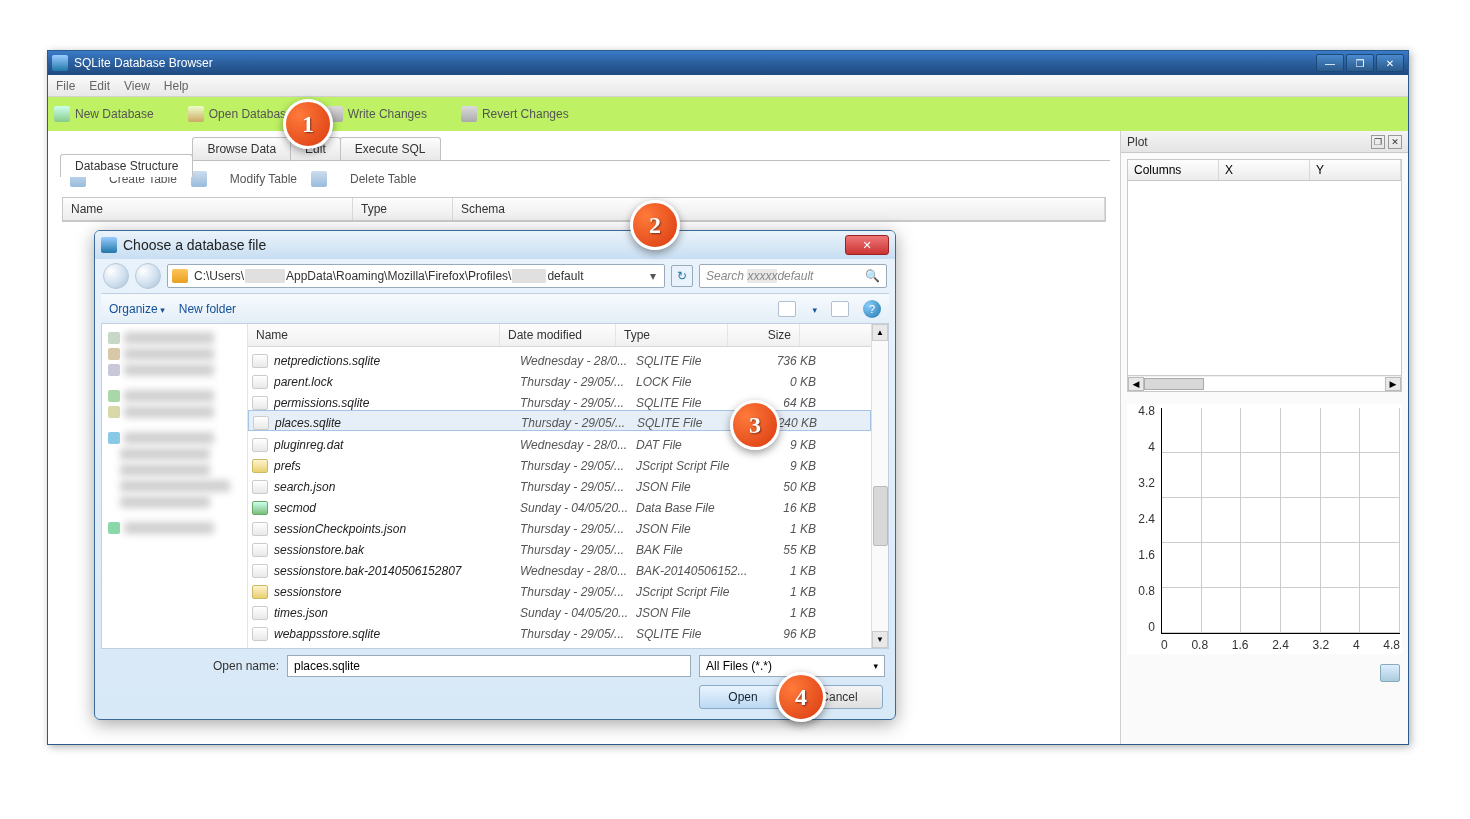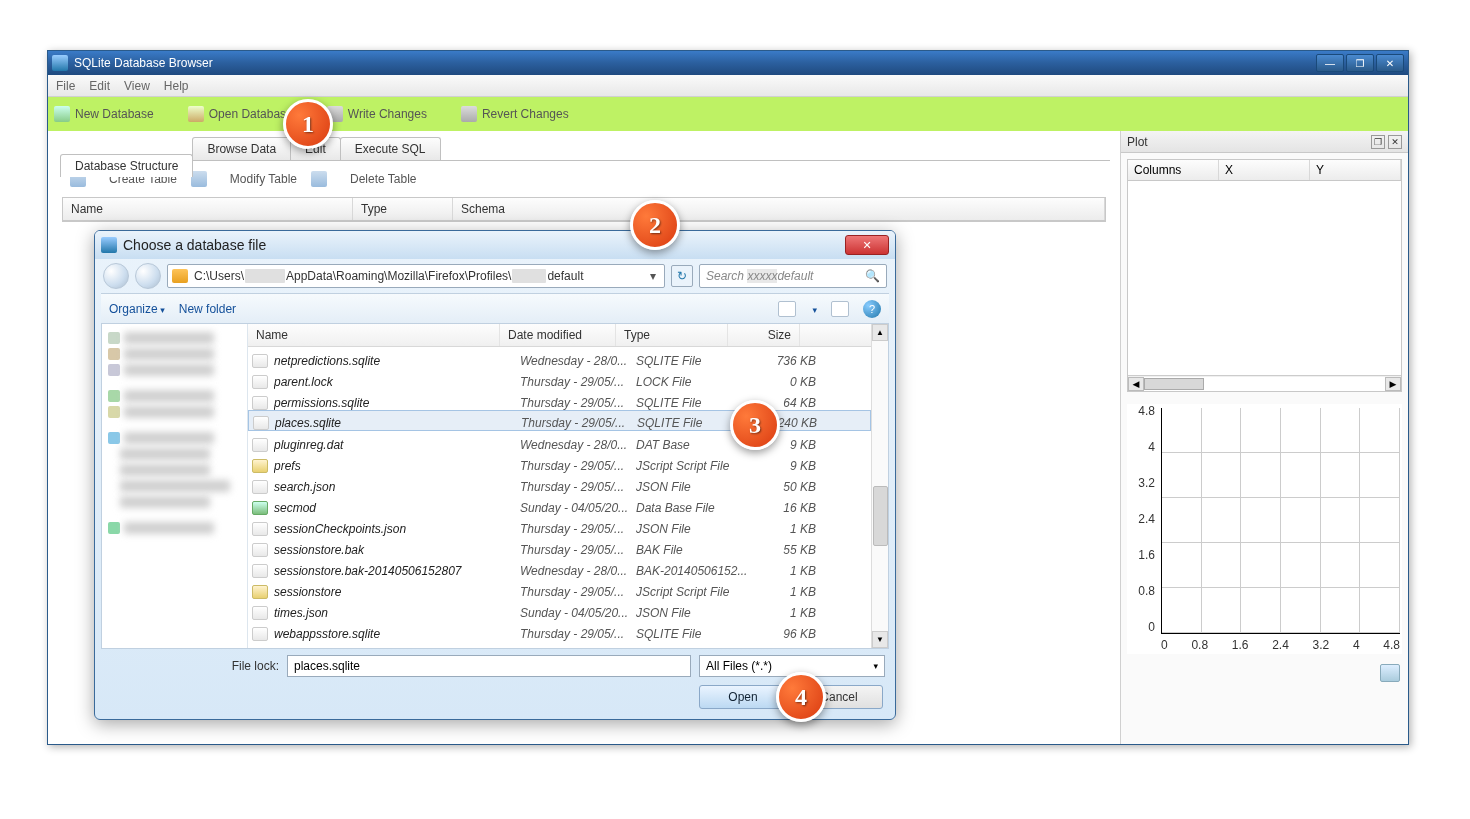--- a/index.html
+++ b/index.html
@@ -361,21 +361,21 @@
             <div class="ic file"></div>
     <div class="cn">places.sqlite</div>
     <div class="cd">Thursday - 29/05/...</div>
     <div class="ct">SQLITE File</div>
     <div class="cs">10,240 KB</div>
           </div>
           <div class="fd-row">
             <div class="ic file"></div>
     <div class="cn">pluginreg.dat</div>
     <div class="cd">Wednesday - 28/0...</div>
-    <div class="ct">DAT Base</div>
+    <div class="ct">DAT File</div>
     <div class="cs">9 KB</div>
           </div>
           <div class="fd-row">
             <div class="ic js"></div>
     <div class="cn">prefs</div>
     <div class="cd">Thursday - 29/05/...</div>
     <div class="ct">JScript Script File</div>
     <div class="cs">9 KB</div>
           </div>
           <div class="fd-row">
@@ -439,21 +439,21 @@
     <div class="fd-scroll">
       <div class="arr">▲</div>
       <div class="trk">
           <div class="th"></div>
         </div>
       <div class="arr">▼</div>
     </div>
   </div>
   <div class="fd-footer">
     <div class="fd-fn">
-      <div class="lbl">File lock:</div>
+      <div class="lbl">Open name:</div>
       <input type="text" value="places.sqlite" style="">
       <div class="combo">
           <span>All Files (*.*)</span>
         </div>
     </div>
     <div class="fd-btns">
       <button class="open">Open</button>
       <button class="cancel">Cancel</button>
     </div>
   </div>

